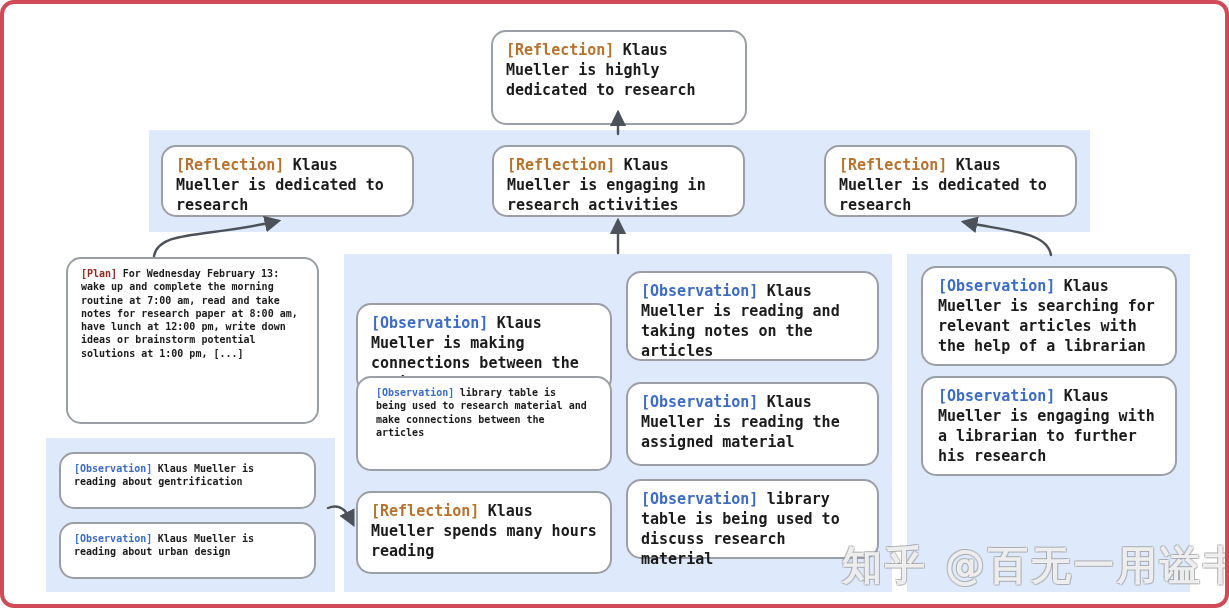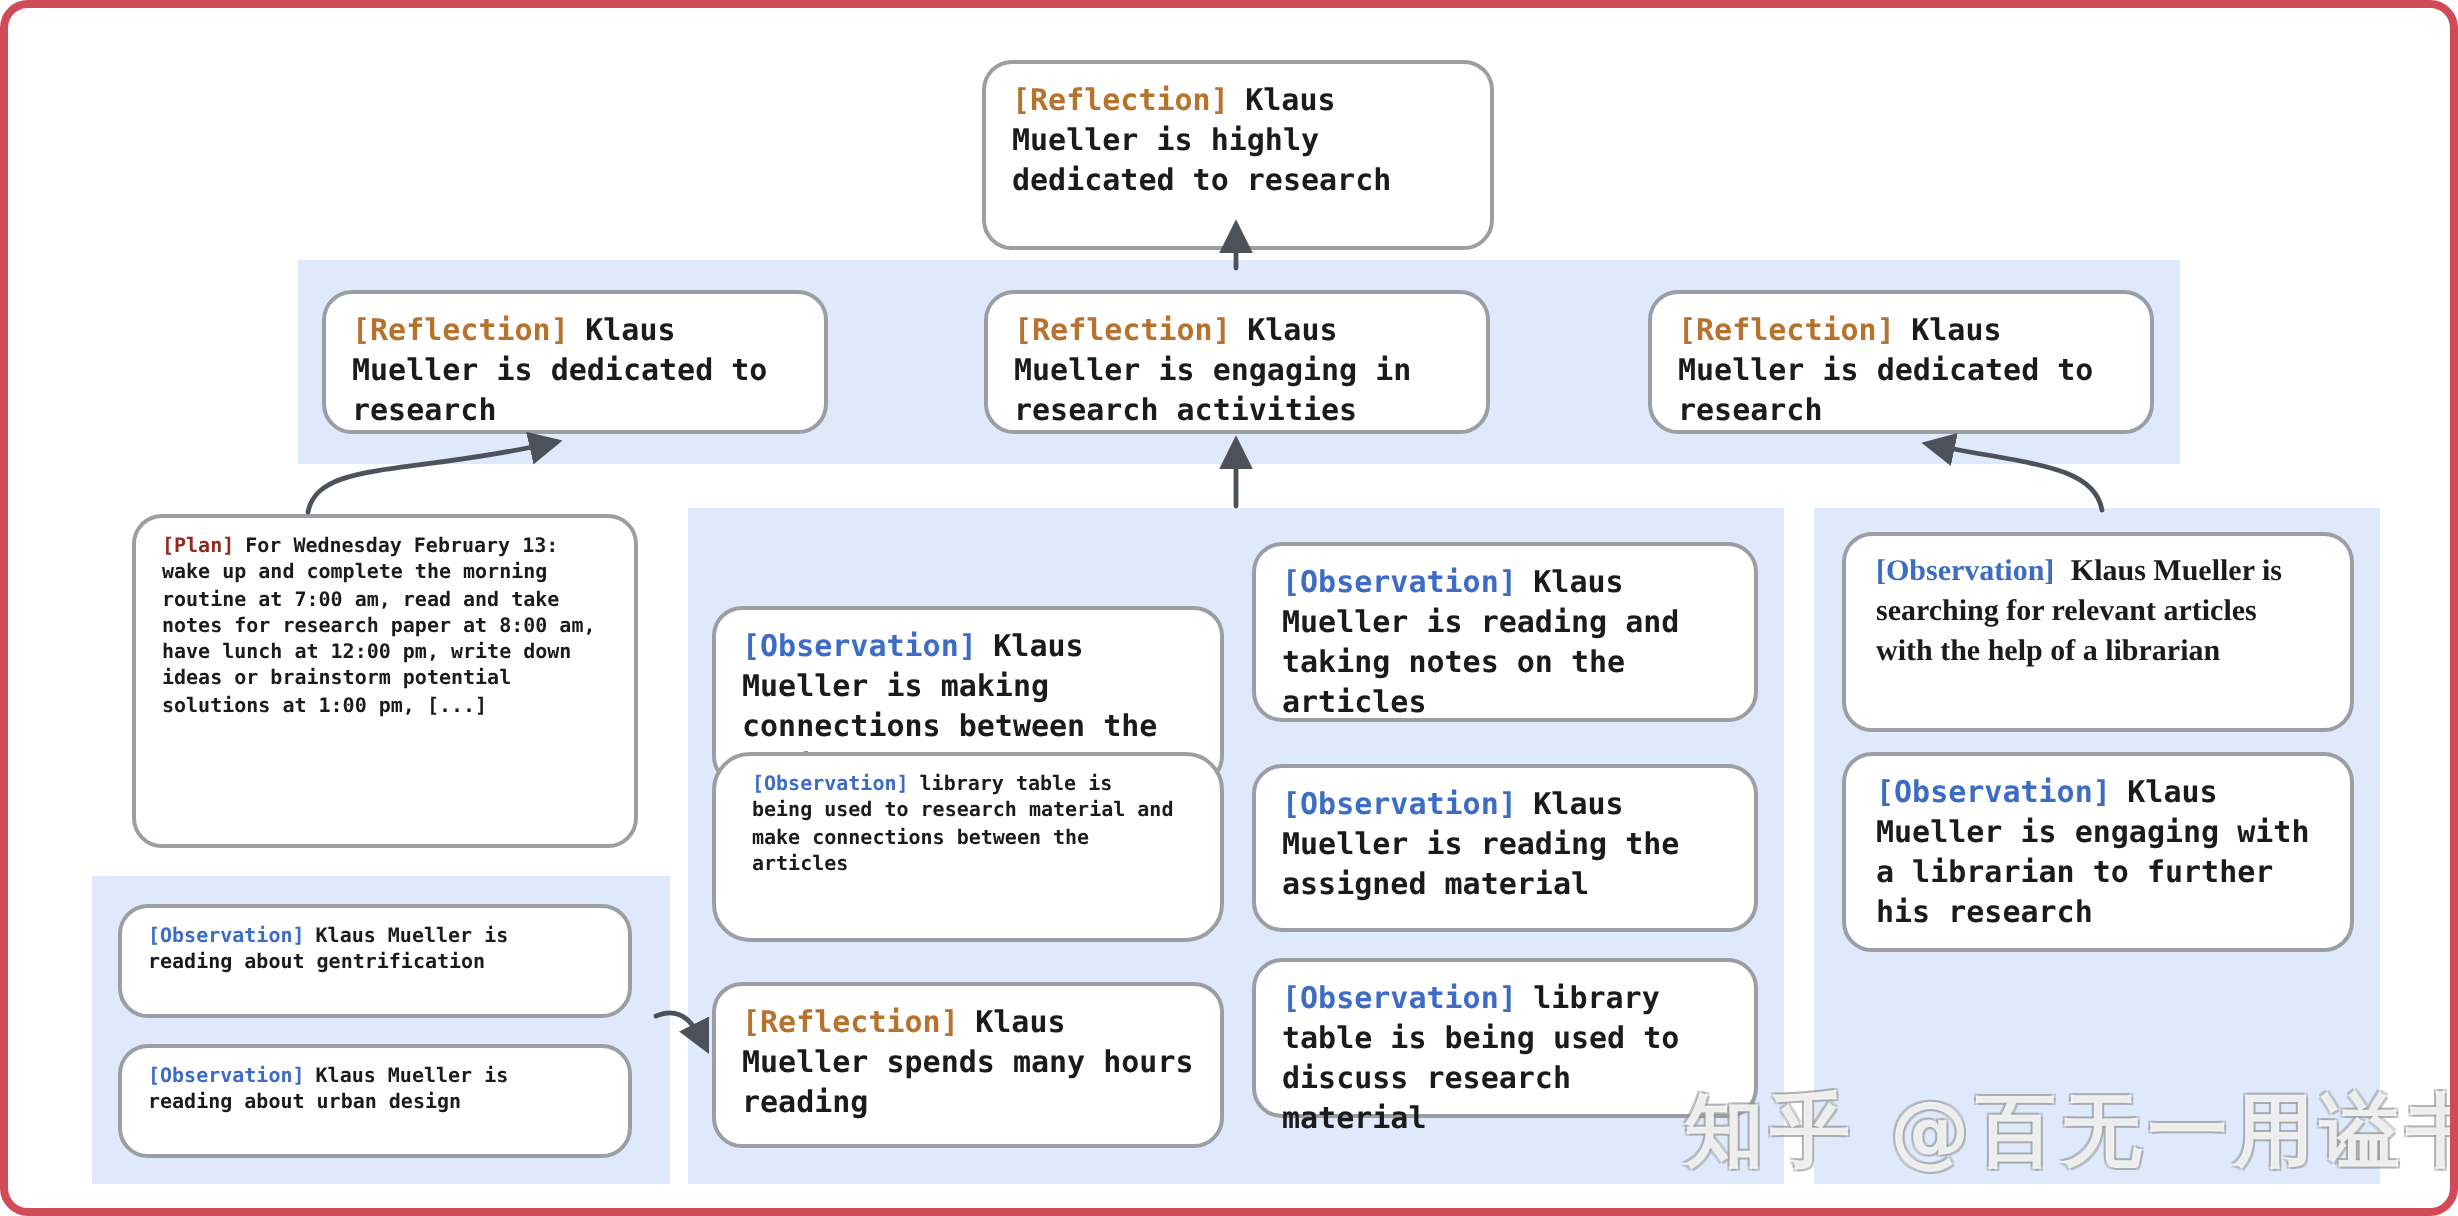--- a/index.html
+++ b/index.html
@@ -32,21 +32,21 @@
     box-sizing:border-box;
     background:#ffffff;
     border:2.5px solid var(--box-border);
     border-radius:15px;
     color:#1b1b1b;
     font-weight:bold;
     z-index:3;
   }
   .sz-lg{font-size:15px;line-height:1.33;padding:9px 13px;}
   .sz-sm{font-size:10px;line-height:1.33;padding:8px 13px;}
-  .padw{padding-left:18px;padding-right:18px;border-radius:19px;}
+  .padw{padding-left:18px;padding-right:18px;}
   .padr{padding-left:15px;padding-right:15px;}
   .tag{margin-right:0.55em;}
   .tag-reflection{color:var(--reflection-tag);}
   .tag-observation{color:var(--observation-tag);}
   .tag-plan{color:var(--plan-tag);}
   svg.arrows{
     position:absolute;left:0;top:0;z-index:4;
     pointer-events:none;
   }
   .watermark{
@@ -125,21 +125,21 @@
   <div class="node sz-lg" style="left:622px;top:267px;width:253px;height:90px;">
     <span class="tag tag-observation">[Observation]</span><span>Klaus Mueller is reading and taking notes on the articles</span>
   </div>
   <div class="node sz-lg" style="left:622px;top:378px;width:253px;height:84px;">
     <span class="tag tag-observation">[Observation]</span><span>Klaus Mueller is reading the assigned material</span>
   </div>
   <div class="node sz-lg" style="left:622px;top:475px;width:253px;height:80px;">
     <span class="tag tag-observation">[Observation]</span><span>library table is being used to discuss research material</span>
   </div>
 
-  <div class="node sz-lg padr" style="left:917px;top:262px;width:256px;height:100px;font-family:Liberation Serif, serif;">
+  <div class="node sz-lg padr" style="left:917px;top:262px;width:256px;height:100px;">
     <span class="tag tag-observation">[Observation]</span><span>Klaus Mueller is searching for relevant articles with the help of a librarian</span>
   </div>
   <div class="node sz-lg padr" style="left:917px;top:372px;width:256px;height:100px;padding-left:15px;">
     <span class="tag tag-observation">[Observation]</span><span>Klaus Mueller is engaging with a librarian to further his research</span>
   </div>
 
   <div class="watermark">知乎 @百无一用谥书生</div>
 
 </div>
 

